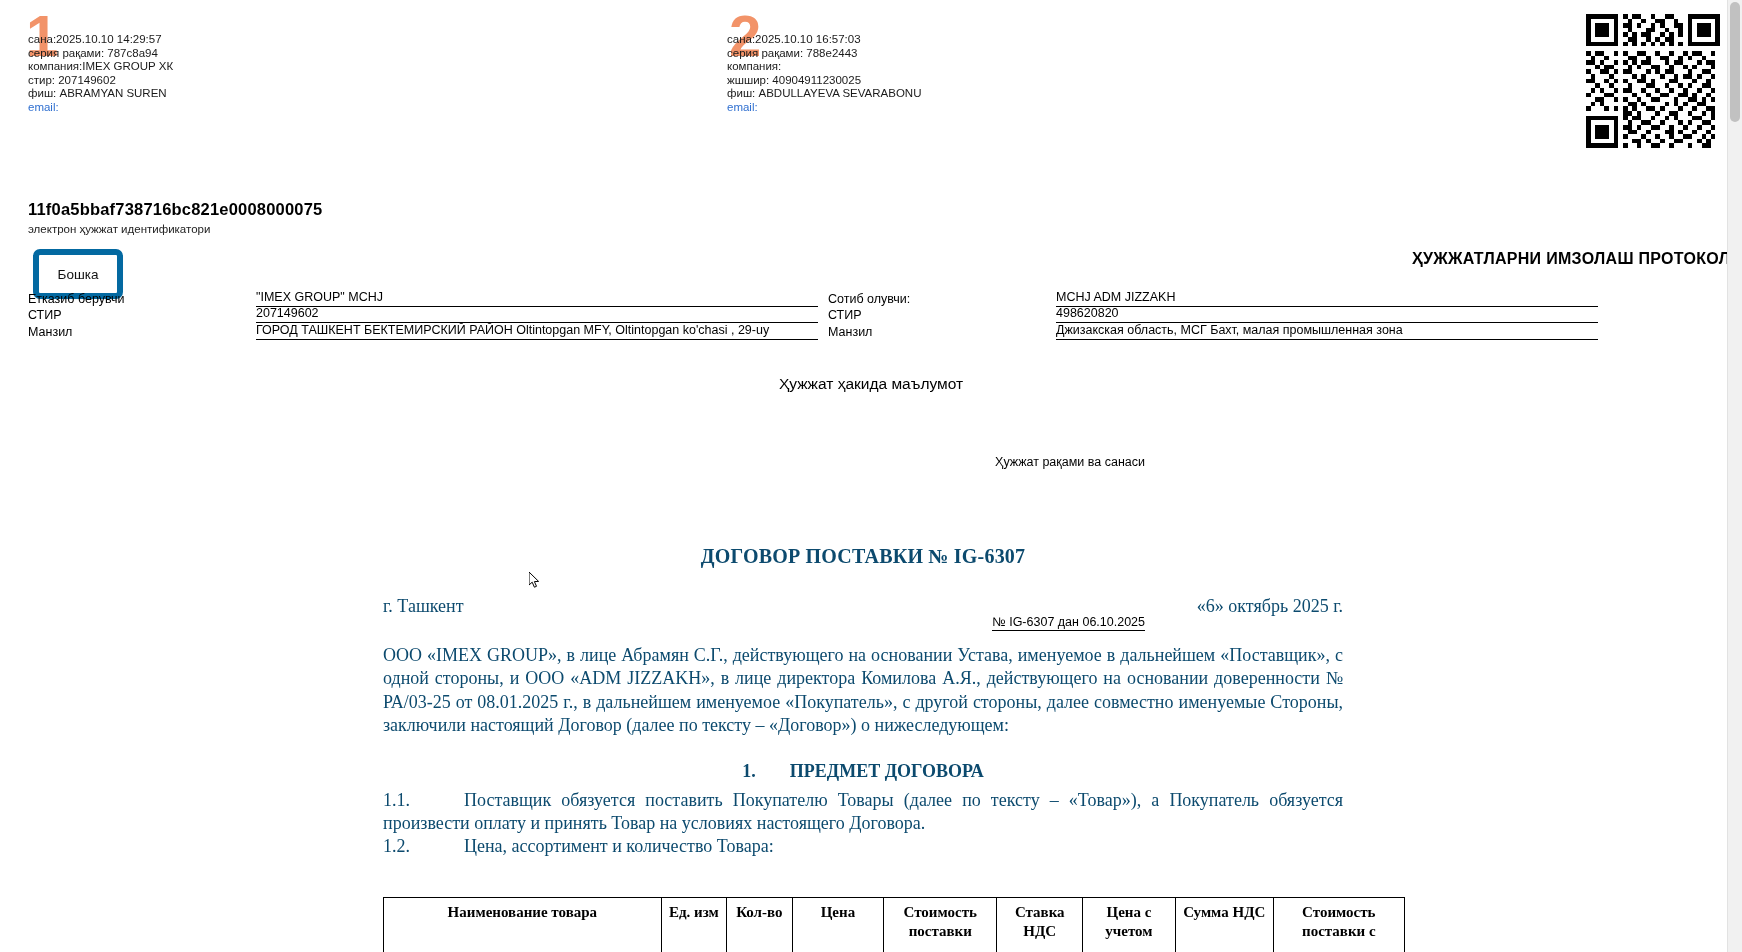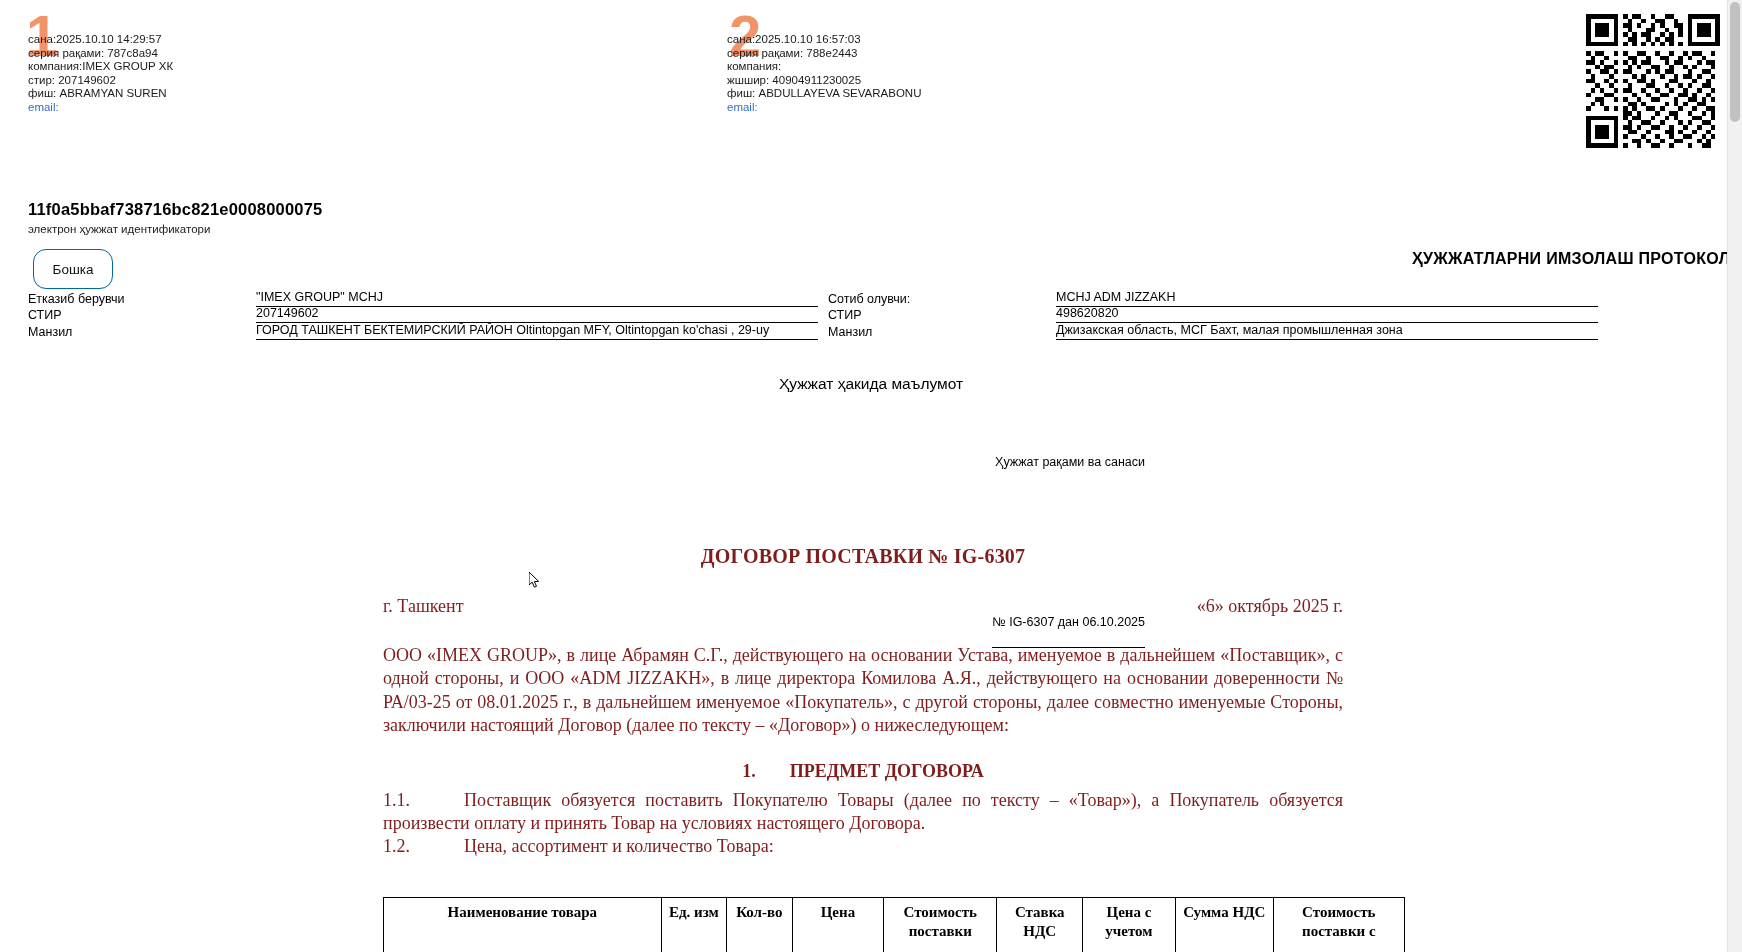--- a/index.html
+++ b/index.html
@@ -65,22 +65,22 @@
     font-size: 11.5px;
     color: #222;
   }
   
   .home-btn {
     position: absolute;
     left: 33px;
     top: 249px;
     width: 78px;
     height: 38px;
-    border: 1px solid #0369a1;
-    border-radius: 13px;
+    border: 6px solid #0369a1;
+    border-radius: 7px;
     background: #ffffff;
     font-size: 13.5px;
     color: #111;
     display: flex;
     align-items: center;
     justify-content: center;
     box-shadow: 0 1px 1px rgba(0,0,0,.04);
     cursor: pointer;
   }
   
@@ -142,30 +142,30 @@
     display: flex;
     align-items: flex-end;
     font-size: 12.5px;
     flex-direction: column;
   }
   .docinfo-label { flex: 0 0 160px; }
   .docinfo-value {
     flex: 1;
     border-bottom: 1px solid #000;
     text-align: right;
-    padding-bottom: 18px;
+    padding-bottom: 1px;
   }
   
   .contract {
     position: absolute;
     left: 383px;
     top: 545px;
     width: 960px;
     font-family: "Liberation Serif", serif;
-    color: #7f1d1d;
+    color: #0c4a6e;
   }
   .contract-title {
     text-align: center;
     font-size: 20px;
     font-weight: bold;
     letter-spacing: .2px;
     margin-bottom: 28px;
   }
   .cityrow {
     display: flex;

